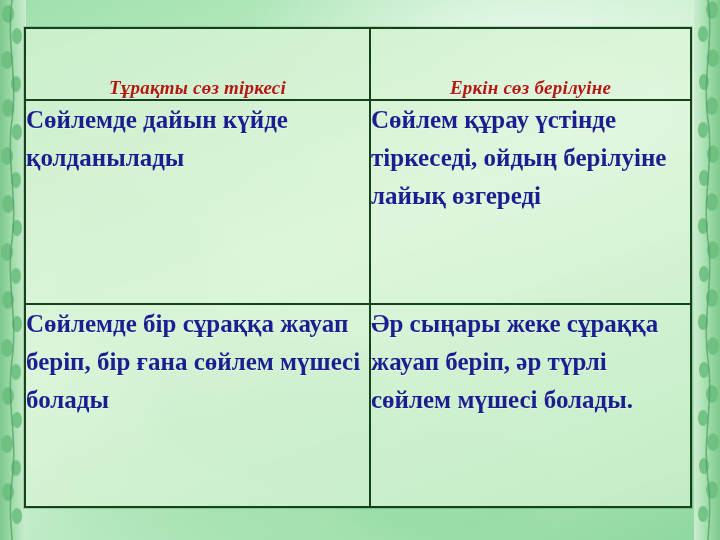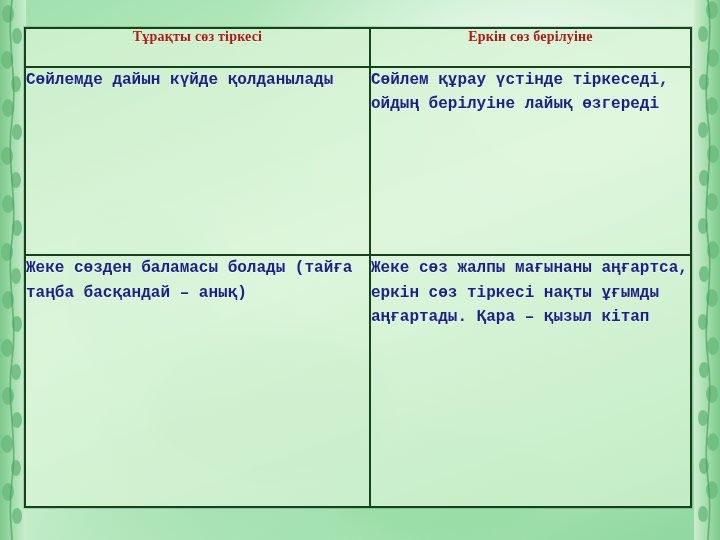--- a/index.html
+++ b/index.html
@@ -67,36 +67,38 @@
   #compare-table col.c2 { width: 321px; }
 
   .hdr-cell {
     height: 37px;
     text-align: center;
     vertical-align: middle;
   }
   .hdr-text {
     display: block;
     color: #b01a10;
+    font-style: italic;
     font-weight: bold;
-    font-size: 14px;
+    font-size: 19px;
     letter-spacing: 0.2px;
     text-shadow: 0 1px 0 rgba(255,255,255,0.55);
     white-space: nowrap;
+    margin-top: 48px;
   }
 
   .body-cell {
     padding: 9px 10px 9px 14px;
   }
   .cell-text {
     display: block;
     color: #1b1e8e;
-    font-family: Liberation Mono, monospace;
+    font-family: Liberation Serif, serif;
     font-weight: bold;
-    font-size: 16px;
+    font-size: 25px;
     line-height: 1.52;
     text-shadow: 0 1px 0 rgba(255,255,255,0.45);
   }
   .pad-left { padding-left: 20px; }
 
   tr.r1 td { height: 108px; }
   tr.r2 td { height: 77px; }
   tr.r3 td { height: 114px; }
   tr.r4 td { height: 145px; }
 </style>
@@ -199,24 +201,24 @@
     </thead>
     <tbody>
       <tr class="r1">
         <td class="body-cell">
           <span class="cell-text">Сөйлемде дайын күйде қолданылады</span>
         </td>
         <td class="body-cell">
           <span class="cell-text">Сөйлем құрау үстінде тіркеседі, ойдың берілуіне лайық өзгереді</span>
         </td>
       </tr>
-      <tr class="r4">
+      <tr class="r3">
         <td class="body-cell">
-          <span class="cell-text">Жеке сөзден  баламасы болады (тайға  таңба басқандай – анық)</span>
-        </td>
-        <td class="body-cell">
-          <span class="cell-text">Жеке сөз жалпы мағынаны аңғартса, еркін сөз тіркесі нақты ұғымды аңғартады. Қара – қызыл кітап</span>
+          <span class="cell-text">Сөйлемде бір сұраққа  жауап беріп, бір  ғана сөйлем мүшесі болады</span>
+        </td>
+        <td class="body-cell pad-left">
+          <span class="cell-text">Әр сыңары жеке сұраққа  жауап  беріп, әр түрлі сөйлем  мүшесі болады.</span>
         </td>
       </tr>
     </tbody>
   </table>
 
 </div>
 
 </body></html>

